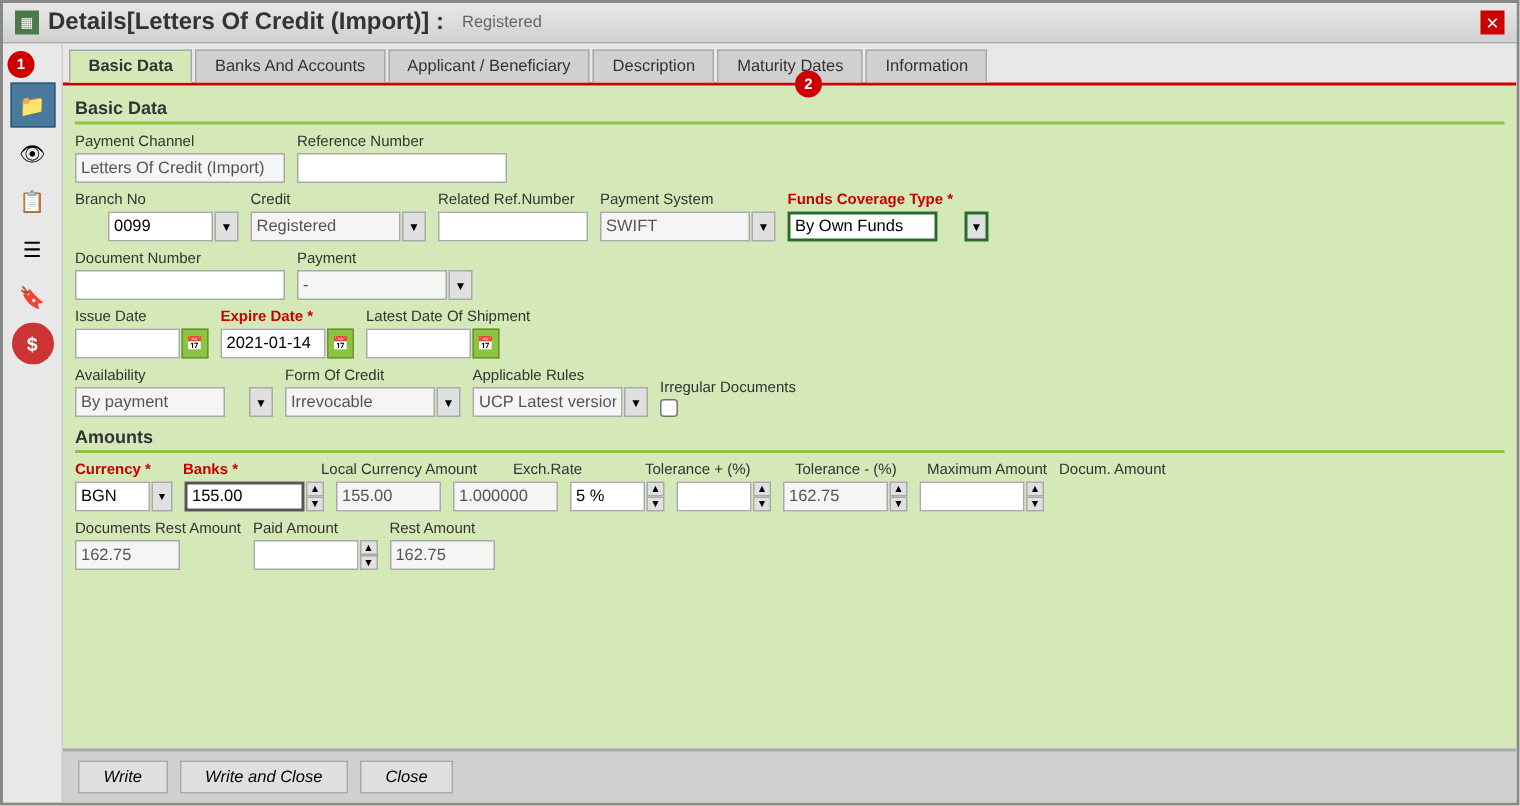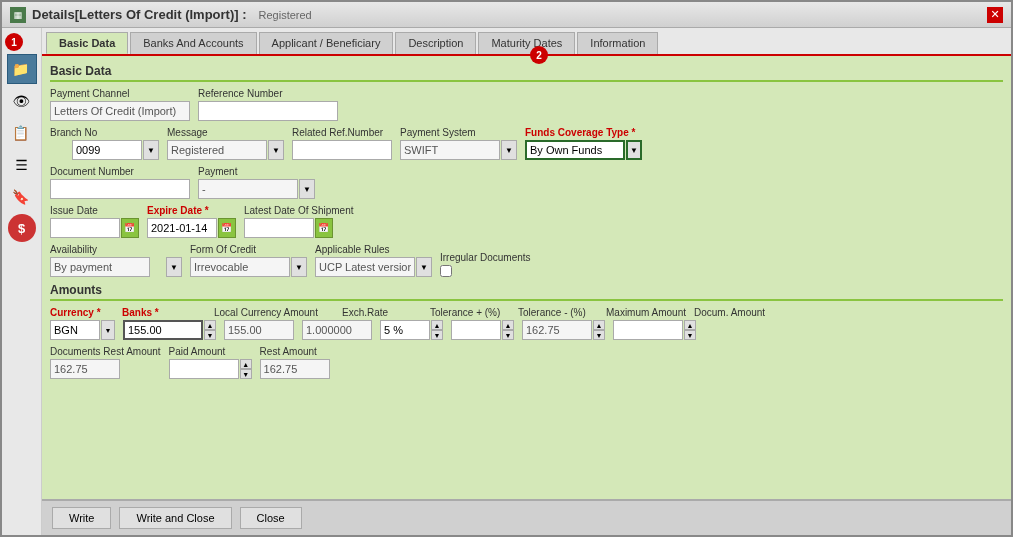--- a/index.html
+++ b/index.html
@@ -3,21 +3,21 @@
   <meta charset="utf-8">
   <style>
     * { box-sizing: border-box; margin: 0; padding: 0; font-family: Arial, sans-serif; font-size: 11px; }
     body { background: #c0c0c0; display: flex; justify-content: center; align-items: center; width: 1013px; height: 537px; overflow: hidden; }
     
     .window { width: 1013px; height: 537px; background: #f0f0f0; border: 2px solid #888; display: flex; flex-direction: column; }
     
     .title-bar { background: linear-gradient(to bottom, #e8e8e8, #d0d0d0); border-bottom: 1px solid #aaa; padding: 4px 8px; display: flex; align-items: center; justify-content: space-between; min-height: 26px; }
     .title-bar-left { display: flex; align-items: center; gap: 6px; }
     .title-icon { width: 16px; height: 16px; background: #4a7a4a; display: flex; align-items: center; justify-content: center; color: white; font-size: 9px; }
-    .title-text { font-size: 13px; font-weight: bold; color: #333; }
+    .title-text { font-size: 16px; font-weight: bold; color: #333; }
     .title-status { color: #666; font-size: 11px; }
     .close-btn { width: 16px; height: 16px; background: #cc0000; color: white; border: none; cursor: pointer; font-size: 11px; display: flex; align-items: center; justify-content: center; }
     
     .badge-red { width: 18px; height: 18px; background: #cc0000; border-radius: 50%; color: white; font-size: 10px; font-weight: bold; display: flex; align-items: center; justify-content: center; }
     .badge-2 { width: 18px; height: 18px; background: #cc0000; border-radius: 50%; color: white; font-size: 10px; font-weight: bold; display: flex; align-items: center; justify-content: center; position: absolute; top: 18px; left: 488px; }
     
     .main-layout { display: flex; flex: 1; overflow: hidden; }
     
     .left-sidebar { width: 40px; background: #e8e8e8; border-right: 1px solid #ccc; display: flex; flex-direction: column; align-items: center; padding: 4px 0; gap: 2px; position: relative; }
     .sidebar-btn { width: 30px; height: 30px; display: flex; align-items: center; justify-content: center; cursor: pointer; border: 1px solid transparent; }
@@ -49,21 +49,21 @@
     .date-btn { width: 18px; height: 20px; background: #8ac440; border: 1px solid #6a9430; color: white; cursor: pointer; display: flex; align-items: center; justify-content: center; font-size: 9px; }
     
     .amounts-section { margin-top: 6px; }
     .spinner-btns { display: flex; flex-direction: column; }
     .spinner-btn { width: 12px; height: 10px; background: #e0e0e0; border: 1px solid #aaa; cursor: pointer; display: flex; align-items: center; justify-content: center; font-size: 7px; line-height: 1; }
     
     .charges-area { margin-top: 6px; }
     .charges-box { width: 100%; height: 60px; border: 1px solid #aaa; background: white; }
     
     .footer { background: #d0d0d0; border-top: 2px solid #aaa; padding: 6px 10px; display: flex; gap: 8px; justify-content: flex-start; align-items: center; }
-    .footer-btn { padding: 4px 16px; background: #e0e0e0; border: 1px solid #aaa; cursor: pointer; font-size: 11px; font-weight: normal; }
+    .footer-btn { padding: 4px 16px; background: #e0e0e0; border: 1px solid #aaa; cursor: pointer; font-size: 11px; font-weight: normal; font-style: italic; }
     
     .checkbox-wrapper { display: flex; align-items: center; gap: 3px; }
     .checkbox-wrapper input { width: 12px; height: 12px; }
     
     .window-relative { position: relative; }
   </style>
 </head>
 <body>
 
 <div class="window window-relative">
@@ -133,40 +133,40 @@
 
         <div class="form-row">
           <div class="form-group">
             <span class="form-label">Branch No</span>
             <div style="display:flex;align-items:center;gap:1px;margin-left:22px;">
               <input class="form-input small" type="text" value="0099" style="">
               <button style="height:20px;width:16px;background:#e0e0e0;border:1px solid #aaa;cursor:pointer;font-size:8px;">▼</button>
             </div>
           </div>
           <div class="form-group">
-            <span class="form-label">Message</span>
+            <span class="form-label">Credit</span>
             <div style="display:flex;align-items:center;gap:1px;">
               <input class="form-input medium readonly" type="text" readonly="" value="Registered" style="">
               <button style="height:20px;width:16px;background:#e0e0e0;border:1px solid #aaa;cursor:pointer;font-size:8px;">▼</button>
             </div>
           </div>
           <div class="form-group">
             <span class="form-label">Related Ref.Number</span>
             <input class="form-input medium" type="text" style="">
           </div>
           <div class="form-group">
             <span class="form-label">Payment System</span>
             <div style="display:flex;align-items:center;gap:1px;">
               <input class="form-input medium readonly" type="text" readonly="" value="SWIFT" style="">
               <button style="height:20px;width:16px;background:#e0e0e0;border:1px solid #aaa;cursor:pointer;font-size:8px;">▼</button>
             </div>
           </div>
           <div class="form-group">
             <span class="form-label required">Funds Coverage Type *</span>
-            <div style="display:flex;align-items:flex-end;gap:1px;">
+            <div style="display:flex;align-items:flex-end;gap:18px;">
               <input class="form-input medium" type="text" style="border: 2px solid rgb(42, 106, 42);" value="By Own Funds">
               <button style="height:20px;width:16px;background:#e0e0e0;border:2px solid #2a6a2a;cursor:pointer;font-size:8px;">▼</button>
             </div>
           </div>
         </div>
 
         <div class="form-row">
           <div class="form-group">
             <span class="form-label">Document Number</span>
             <input class="form-input wide" type="text" style="">
@@ -236,21 +236,21 @@
 
         <div class="amounts-section">
           <div class="section-title">Amounts</div>
 
           <div class="form-row" style="margin-bottom:2px;">
             <span class="form-label required" style="width:60px;">Currency *</span>
             <span class="form-label required" style="width:80px;margin-left:4px;">Banks *</span>
             <span class="form-label" style="width:120px;margin-left:4px;">Local Currency Amount</span>
             <span class="form-label" style="width:80px;">Exch.Rate</span>
             <span class="form-label" style="width:80px;">Tolerance + (%)</span>
-            <span class="form-label" style="width:80px;">Tolerance - (%)</span>
+            <span class="form-label" style="width:80px;margin-left:12px;">Tolerance - (%)</span>
             <span class="form-label" style="width:80px;">Maximum Amount</span>
             <span class="form-label" style="width:70px;">Docum. Amount</span>
           </div>
 
           <div class="form-row">
             <div style="display:flex;align-items:center;gap:1px;">
               <input class="form-input xsmall" type="text" value="BGN" style="">
               <button style="height:20px;width:14px;background:#e0e0e0;border:1px solid #aaa;cursor:pointer;font-size:7px;">▼</button>
             </div>
             <div style="display:flex;align-items:center;gap:1px;">

